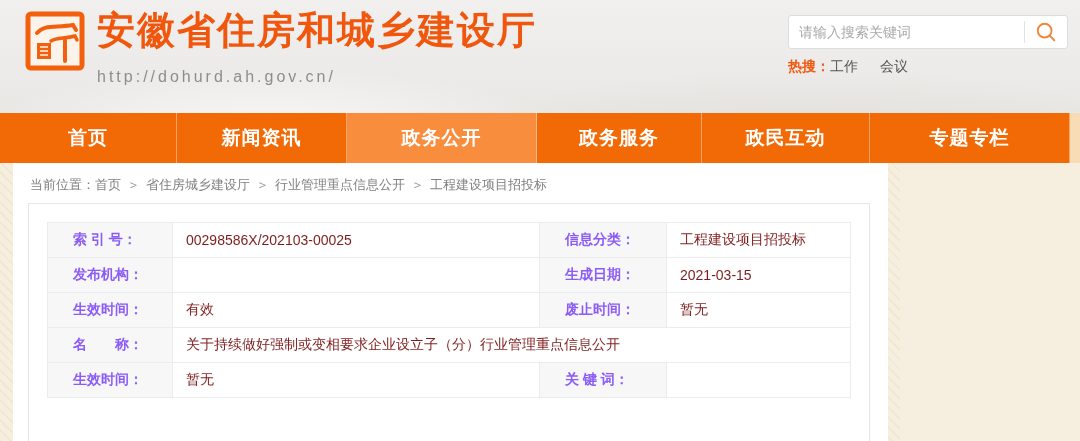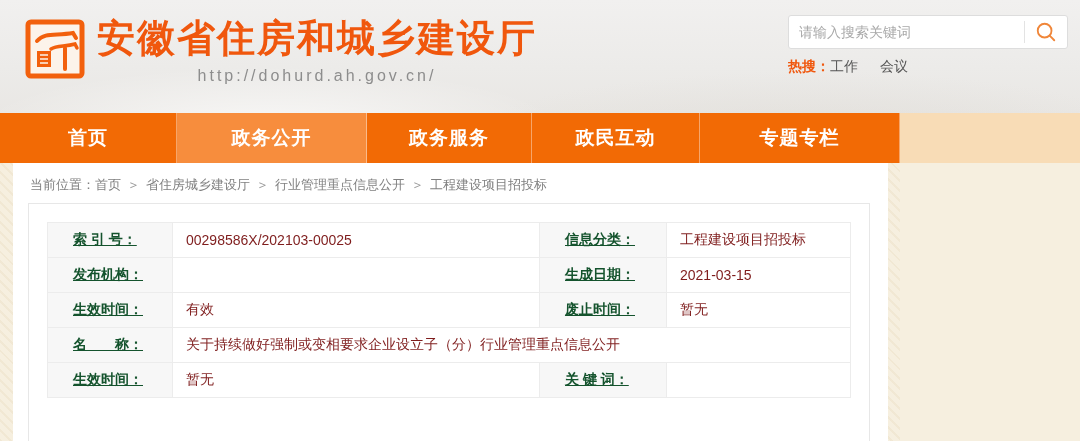--- a/index.html
+++ b/index.html
@@ -7,25 +7,25 @@
   body { font-family:"Liberation Sans","DejaVu Sans",sans-serif; background:#f6efdf; }
 
   
   .header {
     position:relative; width:1080px; height:113px;
     background:
       radial-gradient(ellipse 420px 90px at 25% 115%, rgba(255,255,255,.75), rgba(255,255,255,0) 70%),
       radial-gradient(ellipse 500px 100px at 75% 125%, rgba(221,218,212,.55), rgba(221,218,212,0) 70%),
       linear-gradient(180deg,#f1f0ef 0%,#ecebe9 60%,#e9e7e4 100%);
   }
-  .brand { position:absolute; left:25px; top:16px; display:flex; align-items:flex-start; }
+  .brand { position:absolute; left:25px; top:8px; display:flex; align-items:flex-start; }
   .logo { width:60px; height:60px; margin-top:3px; }
   .brand-text { margin-left:12px; }
   .site-title { font-size:38px; font-weight:800; color:#f0570d; letter-spacing:2px; line-height:44px; }
-  .site-url { font-size:16px; color:#8d8d8d; letter-spacing:3px; text-align:center; margin-top:7px; }
+  .site-url { font-size:16px; color:#8d8d8d; letter-spacing:3px; margin-top:16px; }
 
   .search-wrap { position:absolute; right:12px; top:15px; width:280px; }
   .search-box {
     display:flex; align-items:center; height:34px; background:#fff;
     border:1px solid #ddd; border-radius:3px;
   }
   .search-input {
     flex:1; height:100%; border:none; outline:none; background:transparent;
     padding:0 10px; font-size:14px; color:#555;
     font-family:"Liberation Sans","DejaVu Sans",sans-serif;
@@ -61,21 +61,21 @@
 
   .panel {
     margin:7px 18px 0 15px; height:260px;
     border:1px solid #e7e7e7; background:#fff; padding:18px 18px 0 18px;
   }
   table.info { width:100%; border-collapse:collapse; table-layout:fixed; }
   table.info td {
     height:35px; border:1px solid #ececec; font-size:14px; vertical-align:middle;
     white-space:nowrap; overflow:hidden;
   }
-  td.lbl { background:#f7f7f7; color:#14532d; font-weight:bold; padding-left:25px;text-decoration:underline; }
+  td.lbl { background:#f7f7f7; color:#8b5cf6; font-weight:bold; padding-left:25px; }
   td.val { color:#7f1d1d; padding-left:13px; }
 </style>
 </head>
 <body>
 
 <div class="header">
   <div class="brand">
     <svg class="logo" viewBox="0 0 60 60">
       <rect x="3" y="3" width="54" height="54" rx="3" fill="#fcf3ea" stroke="#f2600d" stroke-width="5"></rect>
       <path d="M12 22 C20 13 30 17 48 14 L51 19" fill="none" stroke="#f2600d" stroke-width="4" stroke-linecap="round"></path>
@@ -104,20 +104,21 @@
     <div class="hot-row">
       <span class="hot-label">热搜：</span>
       <a href="#" class="hot-term">工作</a>
       <a href="#" class="hot-term">会议</a>
     </div>
   </div>
 </div>
 
 <div class="nav">
   <div class="nav-item" style="width:177px">首页</div>
+  <div class="nav-item" style="width:170px">新闻资讯</div>
   <div class="nav-item active" style="width:190px">政务公开</div>
   <div class="nav-item" style="width:165px">政务服务</div>
   <div class="nav-item" style="width:168px">政民互动</div>
   <div class="nav-item" style="width:200px">专题专栏</div>
   <div class="nav-stub"></div>
 </div>
 
 <div class="main">
   <div class="content-col">
 

